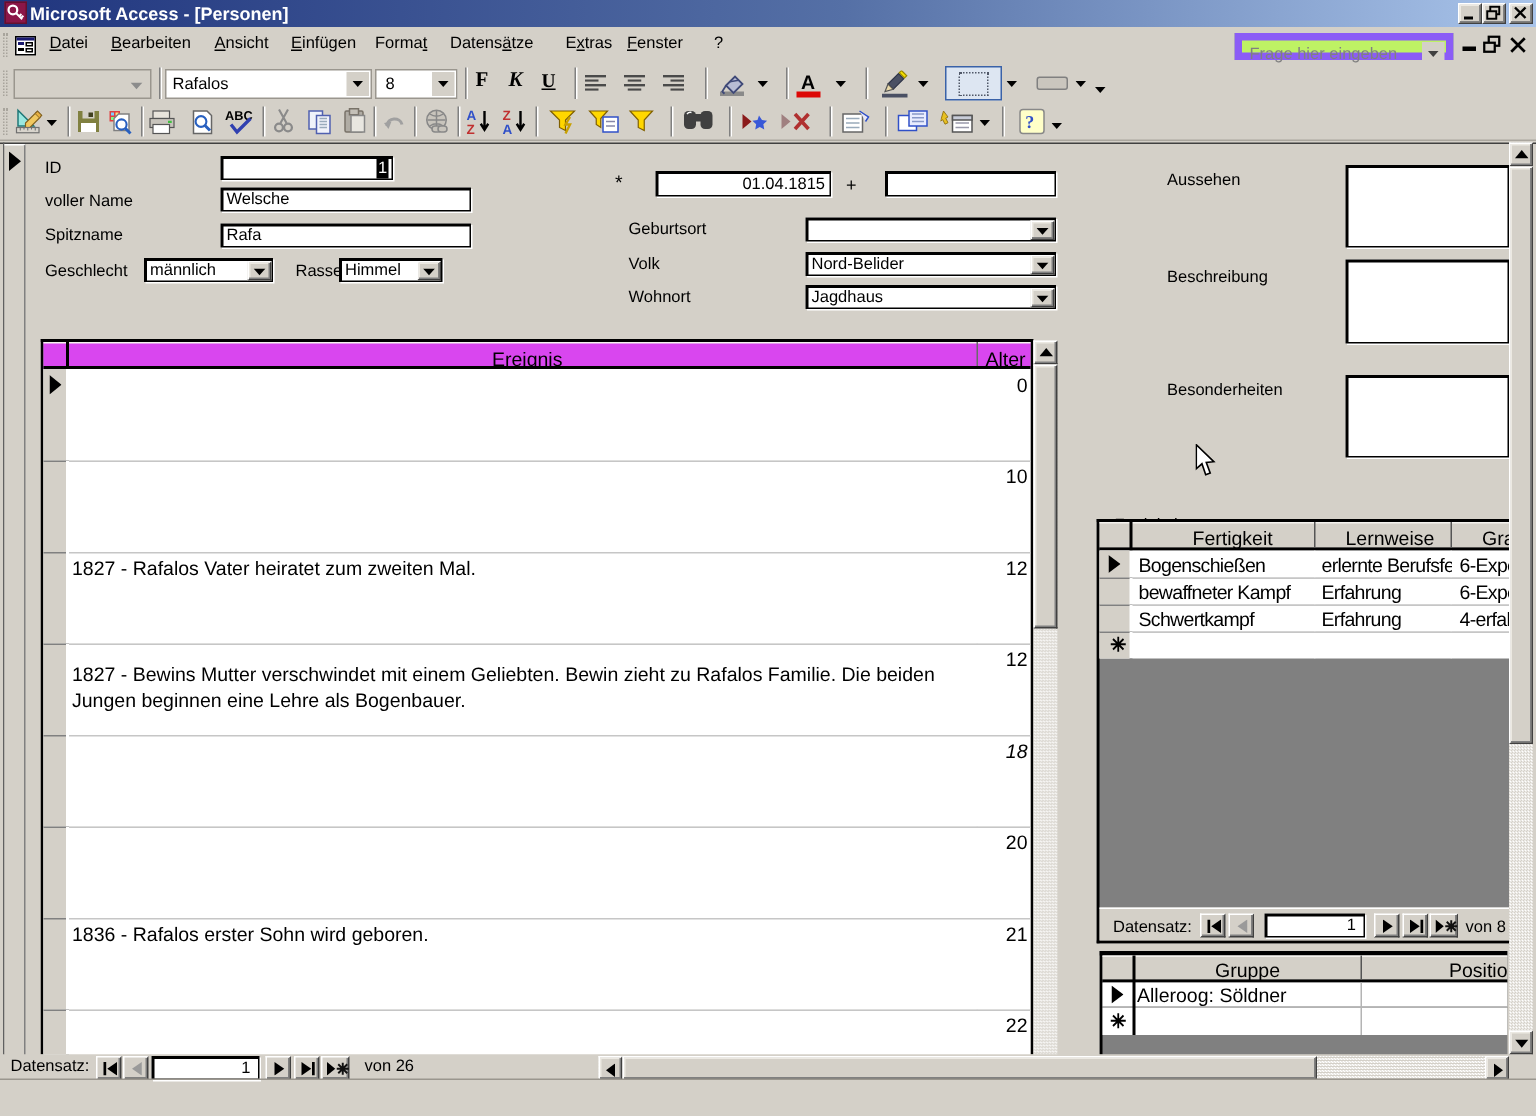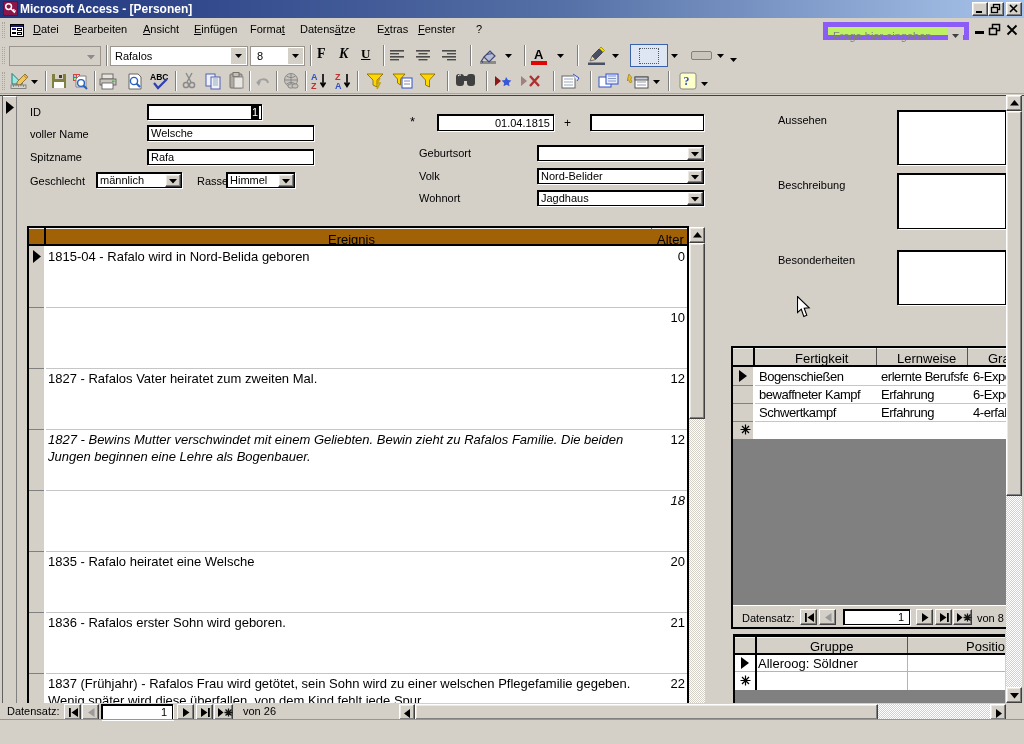--- a/index.html
+++ b/index.html
@@ -494,84 +494,81 @@
 <div class="abs lbl" style="left:778px;top:179px;">Beschreibung</div>
 <div class="abs sunk" style="left:897px;top:173px;width:109px;height:56px;"></div>
 <div class="abs lbl" style="left:778px;top:254px;">Besonderheiten</div>
 <div class="abs sunk" style="left:897px;top:250px;width:109px;height:55px;"></div>
 
 <div class="abs" style="left:27px;top:226px;width:662px;height:477px;overflow:hidden;">
   <div class="abs" style="left:0;top:0;width:2px;height:477px;background:#000;"></div>
   <div class="abs" style="left:660px;top:0;width:2px;height:477px;background:#000;"></div>
   <div class="abs" style="left:0;top:0;width:662px;height:2px;background:#000;"></div>
 
-  <div class="abs" style="left:2px;top:2px;width:658px;height:18px;background:#a16207;border-top:1px solid #f4f2ee;text-align:center;">
+  <div class="abs" style="left:2px;top:2px;width:658px;height:18px;background:#d946ef;border-top:1px solid #f4f2ee;text-align:center;">
     <div class="abs ds" style="left:299px;top:2px;">Ereignis</div>
     <div class="abs ds" style="left:628px;top:2px;">Alter</div>
   </div>
   <div class="abs" style="left:2px;top:18px;width:658px;height:2px;background:#000;"></div>
 
   <div class="abs" style="left:17px;top:2px;width:2px;height:475px;background:#000;"></div>
 
   <div class="abs" style="left:624px;top:2px;width:1px;height:16px;background:#6a6a6a;"></div>
   <div class="abs" style="left:624px;top:20px;width:1px;height:457px;background:#b4b4b4;"></div>
   <div id="erows">
         <div class="abs" style="left:2px;top:20px;width:658px;height:61px;background:#fff;">
           <div class="abs" style="left:0;top:0;width:15px;height:61px;background:#d4d0c8;"></div>
           <svg class="abs" style="left:4px;top:4px;" width="8" height="13">
             <path d="M0 0 L8 6.5 L0 13 Z" fill="#000"></path>
           </svg>
-          <div class="abs ds" style="left:19px;top:2px;width:600px;white-space:normal;">1815-04 - Rafalo wird in Nord-Belida geboren</div>
           <div class="abs ds" style="left:590px;top:2px;width:66px;text-align:right;">0</div>
         </div>
         <div class="abs" style="left:2px;top:81px;width:658px;height:61px;background:#fff;">
           <div class="abs" style="left:0;top:0;width:15px;height:61px;background:#d4d0c8;"></div>
           <div class="abs" style="left:0;top:0;width:15px;height:1px;background:#808080;"></div>
           <div class="abs" style="left:17px;top:0;width:641px;height:1px;background:#c6c6c6;"></div>
           <div class="abs ds" style="left:590px;top:2px;width:66px;text-align:right;">10</div>
         </div>
         <div class="abs" style="left:2px;top:142px;width:658px;height:61px;background:#fff;">
           <div class="abs" style="left:0;top:0;width:15px;height:61px;background:#d4d0c8;"></div>
           <div class="abs" style="left:0;top:0;width:15px;height:1px;background:#808080;"></div>
           <div class="abs" style="left:17px;top:0;width:641px;height:1px;background:#c6c6c6;"></div>
           <div class="abs ds" style="left:19px;top:2px;width:600px;white-space:normal;">1827 - Rafalos Vater heiratet zum zweiten Mal.</div>
           <div class="abs ds" style="left:590px;top:2px;width:66px;text-align:right;">12</div>
         </div>
         <div class="abs" style="left:2px;top:203px;width:658px;height:61px;background:#fff;">
           <div class="abs" style="left:0;top:0;width:15px;height:61px;background:#d4d0c8;"></div>
           <div class="abs" style="left:0;top:0;width:15px;height:1px;background:#808080;"></div>
           <div class="abs" style="left:17px;top:0;width:641px;height:1px;background:#c6c6c6;"></div>
-          <div class="abs ds" style="left:19px;top:2px;width:600px;white-space:normal;font-style:italic;">1827 - Bewins Mutter verschwindet mit einem Geliebten. Bewin zieht zu Rafalos Familie. Die beiden<br>Jungen beginnen eine Lehre als Bogenbauer.</div>
+          <div class="abs ds" style="left:19px;top:12px;width:600px;white-space:normal;">1827 - Bewins Mutter verschwindet mit einem Geliebten. Bewin zieht zu Rafalos Familie. Die beiden<br>Jungen beginnen eine Lehre als Bogenbauer.</div>
           <div class="abs ds" style="left:590px;top:2px;width:66px;text-align:right;">12</div>
         </div>
         <div class="abs" style="left:2px;top:264px;width:658px;height:61px;background:#fff;">
           <div class="abs" style="left:0;top:0;width:15px;height:61px;background:#d4d0c8;"></div>
           <div class="abs" style="left:0;top:0;width:15px;height:1px;background:#808080;"></div>
           <div class="abs" style="left:17px;top:0;width:641px;height:1px;background:#c6c6c6;"></div>
           <div class="abs ds" style="left:590px;top:2px;width:66px;text-align:right;font-style:italic;">18</div>
         </div>
         <div class="abs" style="left:2px;top:325px;width:658px;height:61px;background:#fff;">
           <div class="abs" style="left:0;top:0;width:15px;height:61px;background:#d4d0c8;"></div>
           <div class="abs" style="left:0;top:0;width:15px;height:1px;background:#808080;"></div>
           <div class="abs" style="left:17px;top:0;width:641px;height:1px;background:#c6c6c6;"></div>
-          <div class="abs ds" style="left:19px;top:2px;width:600px;white-space:normal;">1835 - Rafalo heiratet eine Welsche</div>
           <div class="abs ds" style="left:590px;top:2px;width:66px;text-align:right;">20</div>
         </div>
         <div class="abs" style="left:2px;top:386px;width:658px;height:61px;background:#fff;">
           <div class="abs" style="left:0;top:0;width:15px;height:61px;background:#d4d0c8;"></div>
           <div class="abs" style="left:0;top:0;width:15px;height:1px;background:#808080;"></div>
           <div class="abs" style="left:17px;top:0;width:641px;height:1px;background:#c6c6c6;"></div>
           <div class="abs ds" style="left:19px;top:2px;width:600px;white-space:normal;">1836 - Rafalos erster Sohn wird geboren.</div>
           <div class="abs ds" style="left:590px;top:2px;width:66px;text-align:right;">21</div>
         </div>
         <div class="abs" style="left:2px;top:447px;width:658px;height:61px;background:#fff;">
           <div class="abs" style="left:0;top:0;width:15px;height:61px;background:#d4d0c8;"></div>
           <div class="abs" style="left:0;top:0;width:15px;height:1px;background:#808080;"></div>
           <div class="abs" style="left:17px;top:0;width:641px;height:1px;background:#c6c6c6;"></div>
-          <div class="abs ds" style="left:19px;top:2px;width:600px;white-space:normal;">1837 (Frühjahr) - Rafalos Frau wird getötet, sein Sohn wird zu einer welschen Pflegefamilie gegeben.<br>Wenig später wird diese überfallen, von dem Kind fehlt jede Spur.</div>
           <div class="abs ds" style="left:590px;top:2px;width:66px;text-align:right;">22</div>
         </div>
       </div>
 </div>
 
 <div class="abs" style="left:689px;top:227px;width:16px;height:476px;">
   <div class="abs checker" style="left:0;top:0;width:16px;height:476px;"></div>
   <div class="abs btn3d" style="left:0;top:0;width:16px;height:16px;">
         <svg style="margin:4px 0 0 3px;" width="9" height="6">
           <path d="M4.5 0 L9 5.5 L0 5.5 Z" fill="#000"></path>

